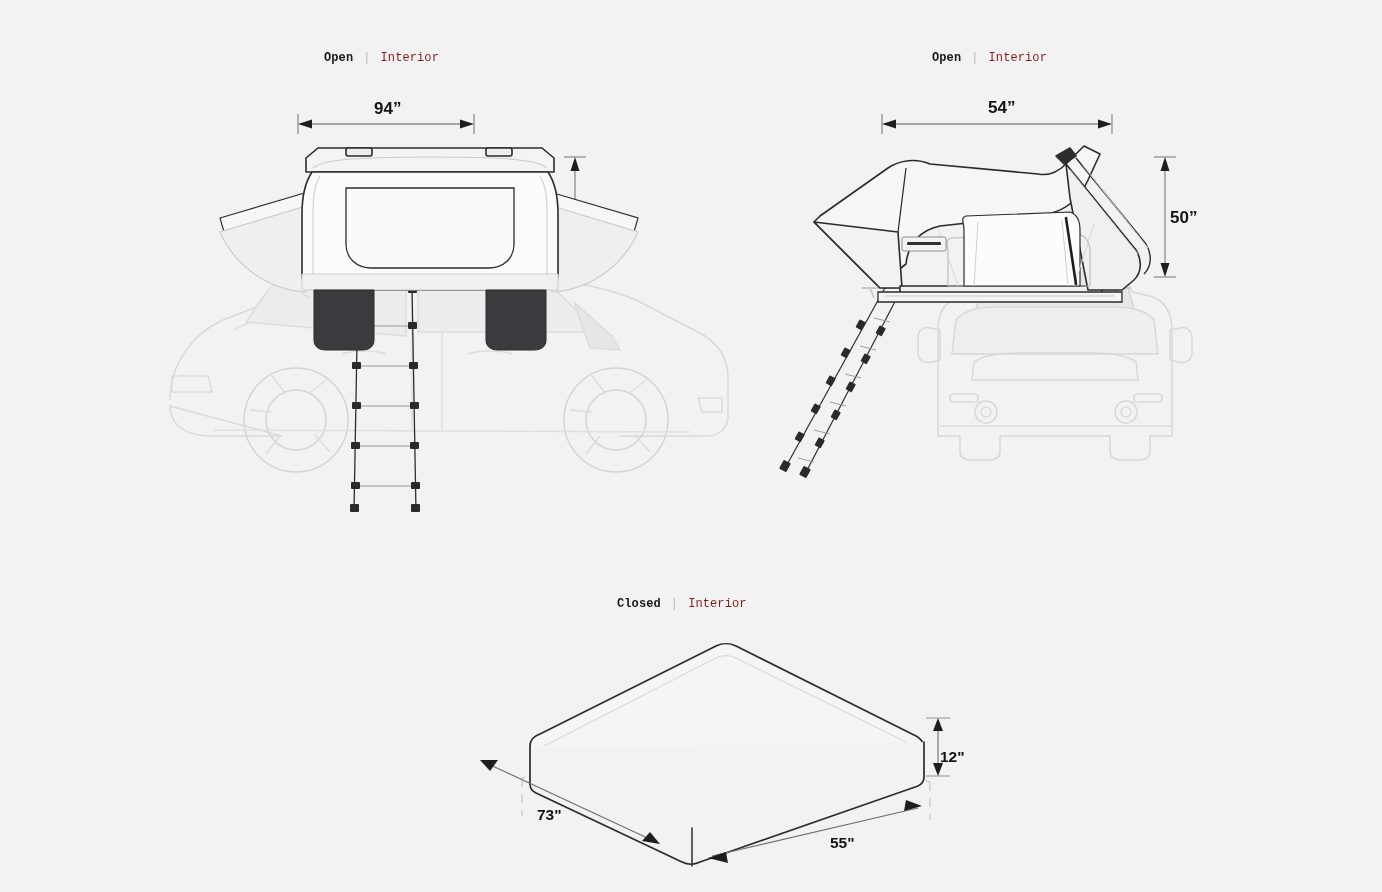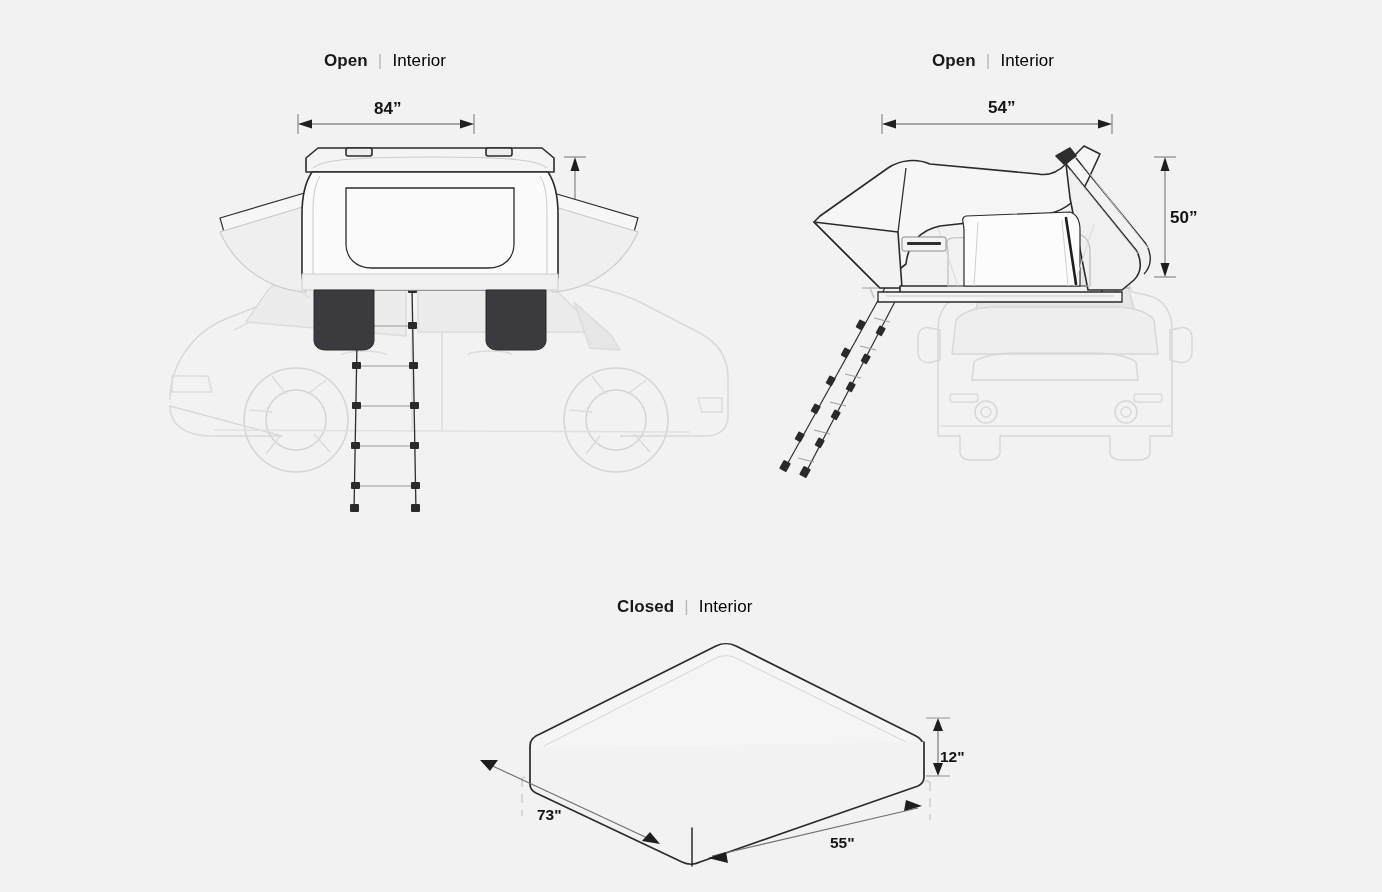--- a/index.html
+++ b/index.html
@@ -20,35 +20,36 @@
   .panel {
     position: absolute;
   }
 
   
   .panel-header {
     position: absolute;
     display: flex;
     align-items: center;
     gap: 10px;
-    font-size: 17px;
+    font-size: 12px;
     letter-spacing: 0.1px;
     white-space: nowrap;
+    font-family: Liberation Mono, monospace;
   }
   .panel-header .state {
     font-weight: 700;
     color: #18181a;
   }
   .panel-header .sep {
     color: #b8b8b8;
     font-weight: 400;
   }
   .panel-header .view {
     font-weight: 400;
-    color: #000000;
+    color: #7f1d1d;
     text-align: right;
   }
 
   
   .dim-label {
     position: absolute;
     font-size: 17px;
     font-weight: 700;
     color: #141414;
     white-space: nowrap;
@@ -69,21 +70,21 @@
 <body>
 
 <div class="panel">
 
   <div class="panel-header" style="left:324px; top:51px;">
     <span class="state">Open</span>
     <span class="sep">|</span>
     <span class="view">Interior</span>
   </div>
 
-  <div class="dim-label" style="left:374px; top:99px;">84”</div>
+  <div class="dim-label" style="left:374px; top:99px;">94”</div>
 
   <div class="dim-label" style="left:580px; top:210px;">50”</div>
 
   <div class="art" style="left:296px; top:112px;">
     <svg width="180" height="24" viewBox="0 0 180 24">
       <line x1="2" y1="2" x2="2" y2="22" stroke="#888" stroke-width="1.2"></line>
       <line x1="178" y1="2" x2="178" y2="22" stroke="#888" stroke-width="1.2"></line>
       <line x1="6" y1="12" x2="174" y2="12" stroke="#8b8b8b" stroke-width="1.3"></line>
       <path d="M2 12 L16 7.5 L16 16.5 Z" fill="#1e1e1e"></path>
       <path d="M178 12 L164 7.5 L164 16.5 Z" fill="#1e1e1e"></path>

